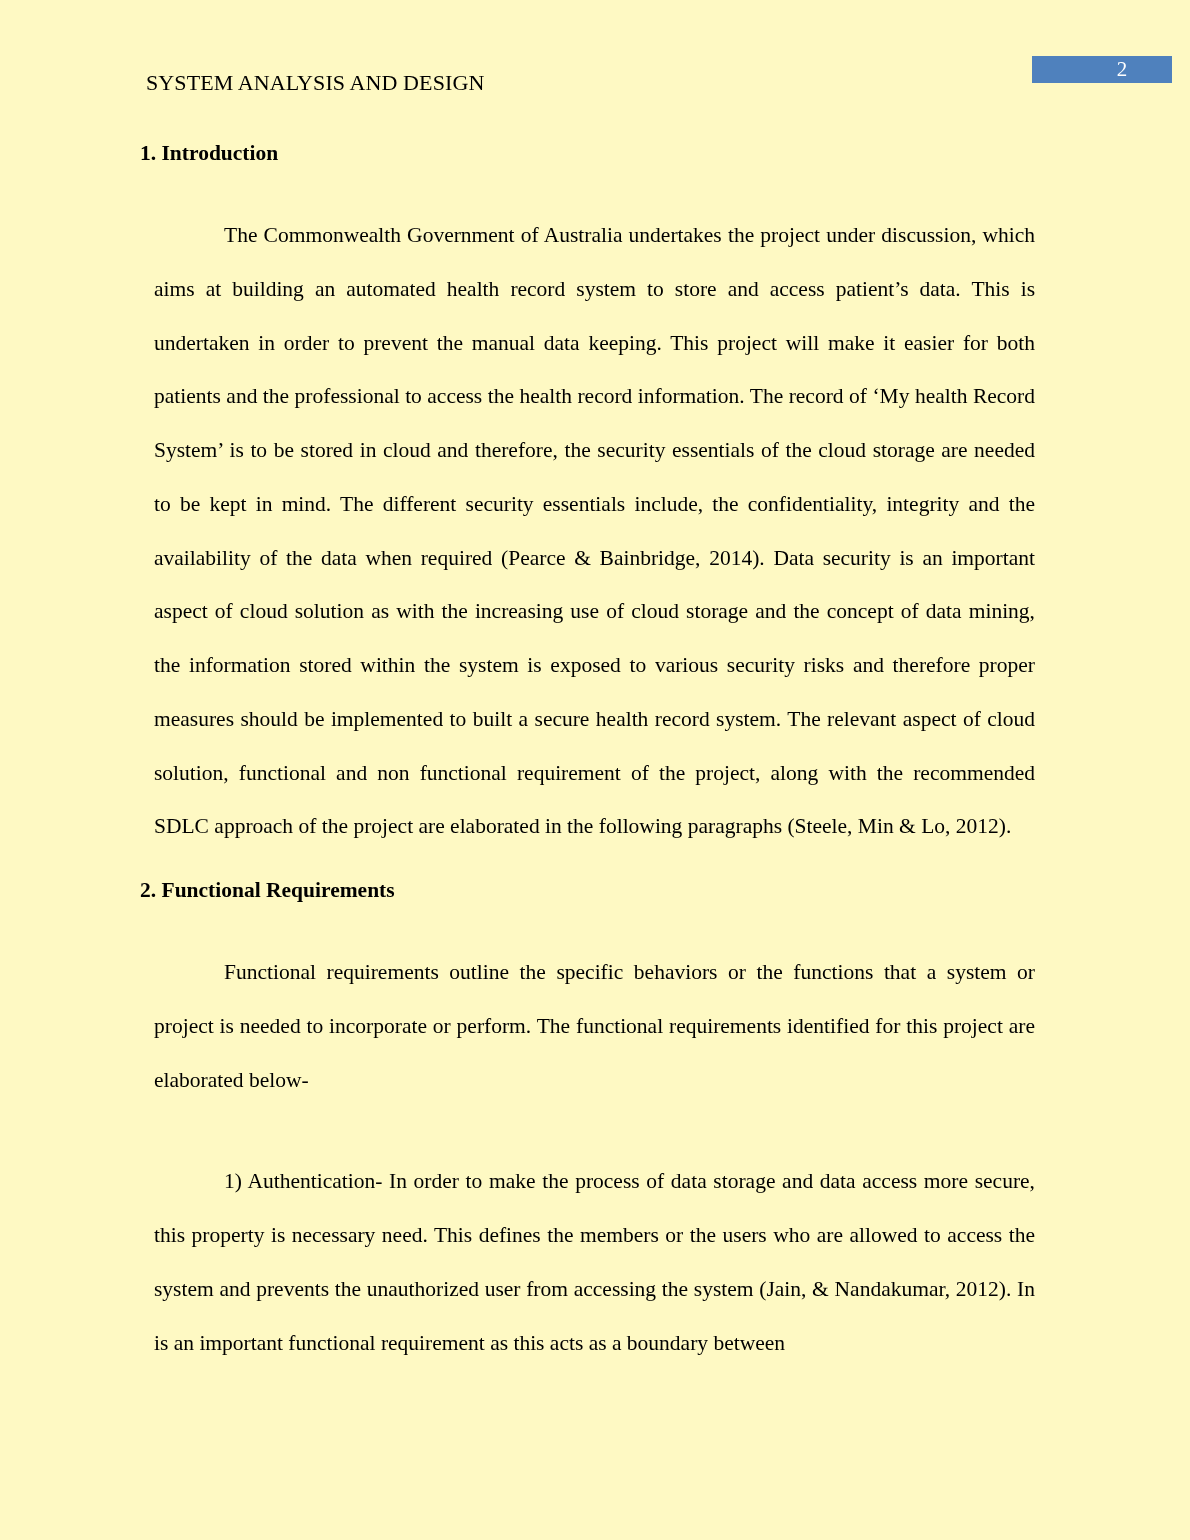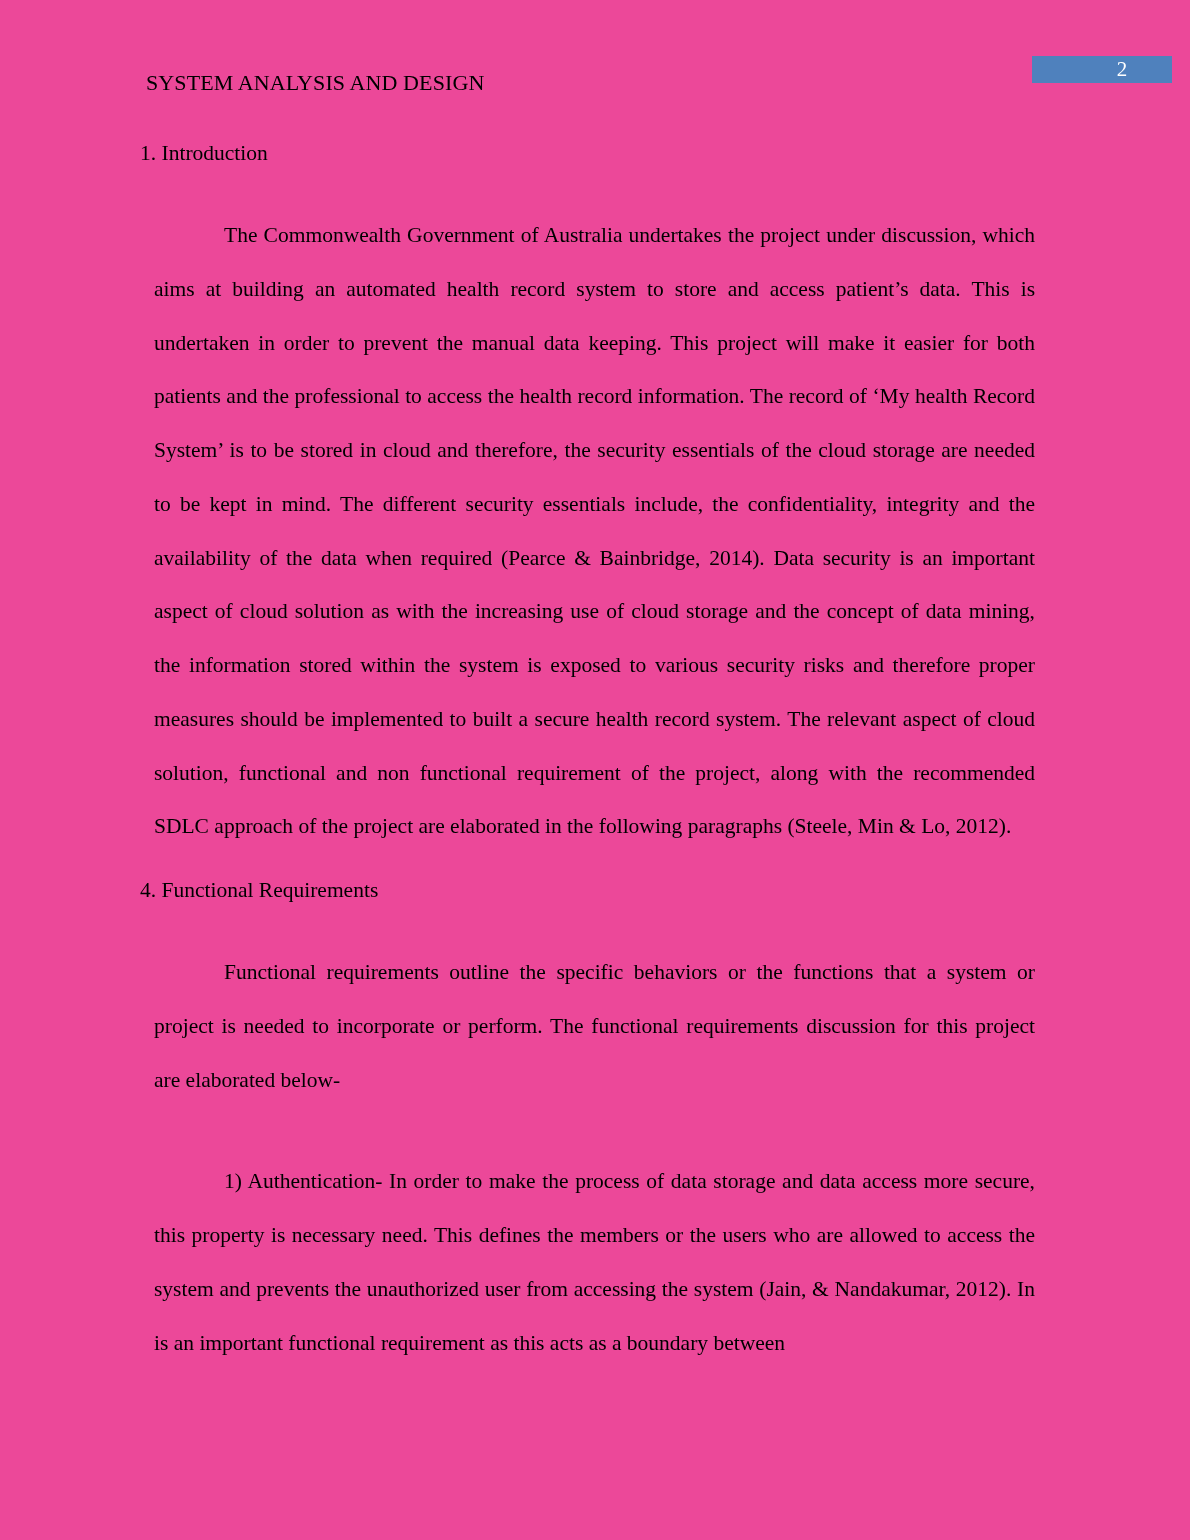--- a/index.html
+++ b/index.html
@@ -14,21 +14,21 @@
       overflow: hidden;
       font-family: "Liberation Serif", "DejaVu Serif", serif;
       color: #000000;
     }
     .page {
       position: absolute;
       left: 0;
       top: 0;
       width: 1190px;
       height: 1540px;
-      background: #ec4899;
+      background: #fef9c3;
     }
     .running-head {
       position: absolute;
       left: 146px;
       top: 69px;
       font-size: 22px;
       line-height: 28px;
       letter-spacing: 0.1px;
       white-space: nowrap;
     }
@@ -51,21 +51,21 @@
       font-size: 21px;
       line-height: 27px;
     }
     .content {
       position: absolute;
       left: 140px;
       top: 137px;
       width: 909px;
     }
     .heading {
-      font-weight: normal;
+      font-weight: bold;
       font-size: 21.5px;
       line-height: 32px;
       margin: 0;
       height: 32px;
     }
     .heading-1 { margin-bottom: 40px; }
     .heading-2 { margin-top: 20px; margin-bottom: 40px; }
     .para {
       font-size: 21.5px;
       line-height: 53.75px;
@@ -87,22 +87,22 @@
   <div class="page-number-box">
     <div class="page-number">2</div>
   </div>
 
   <div class="content">
 
     <h1 class="heading heading-1">1. Introduction</h1>
 
     <p class="para">The Commonwealth Government of Australia undertakes the project under discussion, which aims at building an automated health record system to store and access patient’s data. This is undertaken in order to prevent the manual data keeping. This project will make it easier for both patients and the professional to access the health record information. The record of ‘My health Record System’ is to be stored in cloud and therefore, the security essentials of the cloud storage are needed to be kept in mind. The different security essentials include, the confidentiality, integrity and the availability of the data when required (Pearce &amp; Bainbridge, 2014). Data security is an important aspect of cloud solution as with the increasing use of cloud storage and the concept of data mining, the information stored within the system is exposed to various security risks and therefore proper measures should be implemented to built a secure health record system. The relevant aspect of cloud solution, functional and non functional requirement of the project, along with the recommended SDLC approach of the project are elaborated in the following paragraphs (Steele, Min &amp; Lo, 2012).</p>
 
-    <h2 class="heading heading-2">4. Functional Requirements</h2>
+    <h2 class="heading heading-2">2. Functional Requirements</h2>
 
-    <p class="para">Functional requirements outline the specific behaviors or the functions that a system or project is needed to incorporate or perform. The functional requirements discussion for this project are elaborated below-</p>
+    <p class="para">Functional requirements outline the specific behaviors or the functions that a system or project is needed to incorporate or perform. The functional requirements identified for this project are elaborated below-</p>
 
     <div class="para-gap"></div>
 
     <p class="para"><span style="white-space: pre-wrap;">1) </span><span class="bold">Authentication-</span><span style="white-space: pre-wrap;"> In order to make the process of data storage and data access more secure, this property is necessary need. This defines the members or the users who are allowed to access the system and prevents the unauthorized user from accessing the system (Jain, &amp; Nandakumar, 2012). In is an important functional requirement as this acts as a boundary between</span></p>
 
   </div>
 </div>
 
 </body></html>

